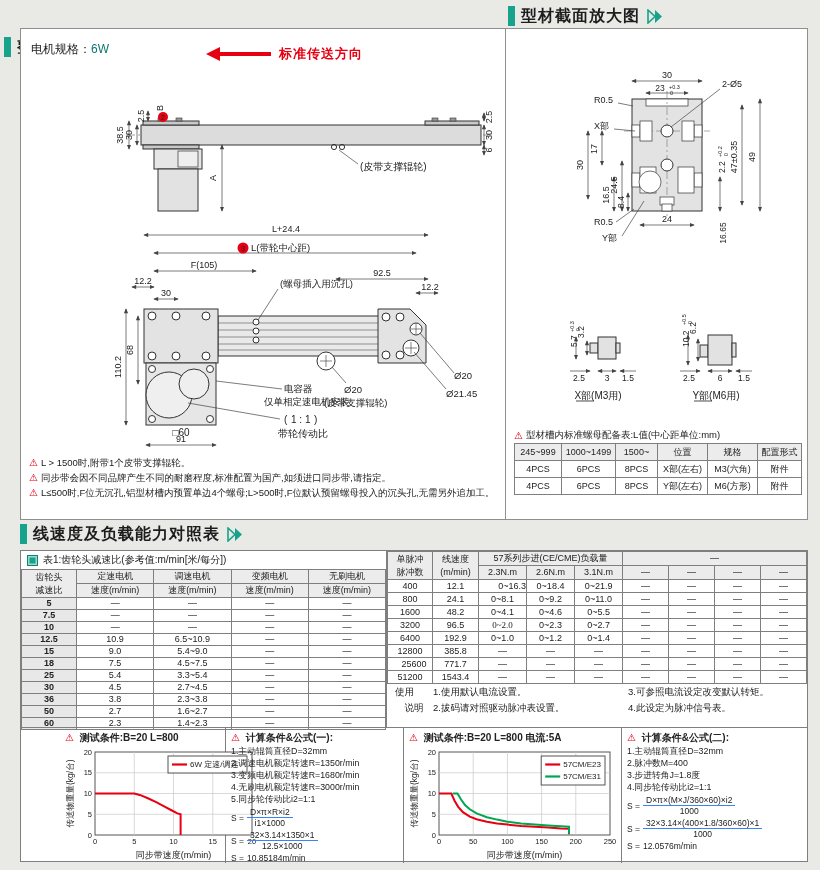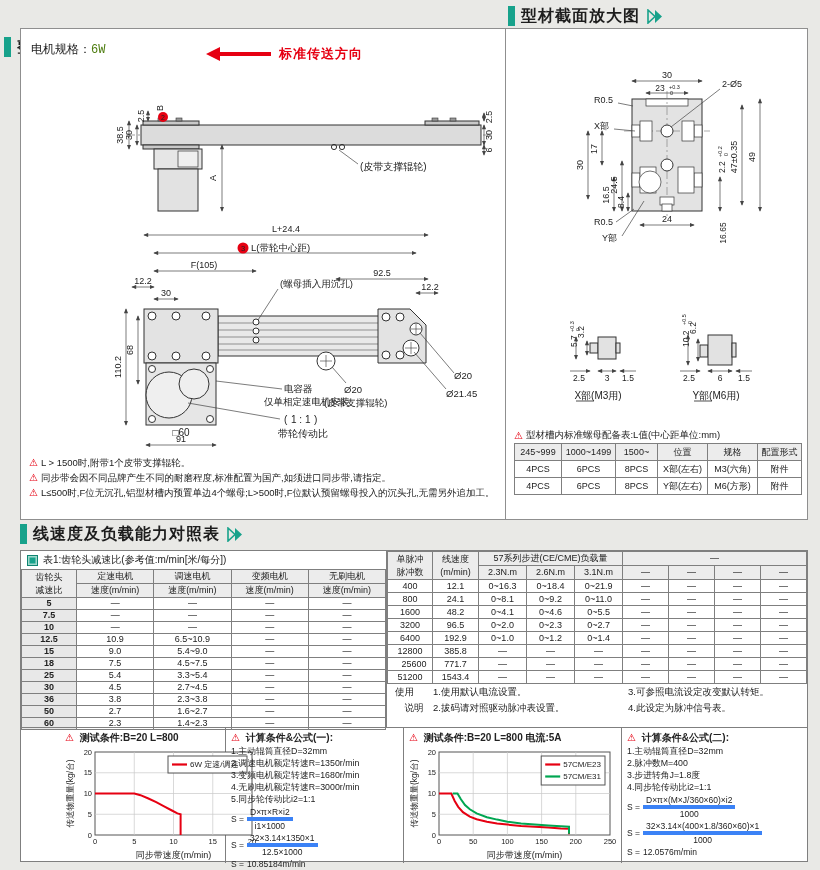--- a/index.html
+++ b/index.html
@@ -3,21 +3,21 @@
 <meta charset="utf-8">
 <style>
   html,body{margin:0;padding:0;}
   body{width:820px;height:870px;background:#e9e9e6;position:relative;
        font-family:"Liberation Sans","DejaVu Sans",sans-serif;color:#222;overflow:hidden;}
   .sec-h{position:absolute;display:flex;align-items:center;gap:6px;height:24px;}
   .sec-bar{width:7px;height:20px;background:#17a28b;}
   .sec-title{font-size:16px;font-weight:bold;color:#1d1d1d;letter-spacing:1px;}
   .box{position:absolute;background:#fff;border:1px solid #8f8f8f;box-sizing:border-box;}
   .motor-line{position:absolute;left:10px;top:12px;font-size:12px;}
-  .motor-val{color:#4d7c0f;font-family:Liberation Mono, monospace;}
+  .motor-val{color:#0f766e;}
   .dir{position:absolute;left:178px;top:16px;display:flex;align-items:center;gap:8px;}
   .dir-arrow{position:relative;width:58px;height:4px;background:#e60012;margin-left:14px;}
   .dir-arrow:before{content:"";position:absolute;left:-14px;top:-5px;border:7px solid transparent;
        border-right:14px solid #e60012;}
   .dir-label{color:#e60012;font-weight:bold;font-size:13px;letter-spacing:1px;}
   .notes{position:absolute;left:8px;top:426px;width:470px;}
   .note{font-size:9.5px;line-height:15px;white-space:nowrap;color:#222;}
   .warn{color:#e60012;font-size:10px;margin-right:3px;font-weight:bold;}
   svg text{font-family:"Liberation Sans","DejaVu Sans",sans-serif;fill:#222;}
   .bigbox{position:absolute;left:20px;top:550px;width:788px;height:312px;background:#fff;
@@ -35,21 +35,21 @@
   .usage table,.usage td{border:none;text-align:left;height:16px;line-height:16px;font-size:9.5px;}
   .usage td:first-child{padding-left:8px;}
   .panels{position:absolute;left:0;top:176px;width:100%;height:136px;border-top:1px solid #7f7f7f;
        display:flex;box-sizing:border-box;}
   .panel{box-sizing:border-box;padding:2px 5px;border-right:1px solid #7f7f7f;}
   .panel:last-child{border-right:none;}
   .p-title{font-size:10px;font-weight:bold;height:15px;line-height:15px;white-space:nowrap;}
   .calc-line{font-size:8.8px;line-height:12px;white-space:nowrap;}
   .formula{font-size:8.5px;display:flex;align-items:center;gap:3px;margin-top:2px;white-space:nowrap;}
   .frac{display:inline-flex;flex-direction:column;text-align:center;line-height:10px;}
-  .frac .num{border-bottom:4px solid #3b82f6;padding:0 3px;}
+  .frac .num{border-bottom:1px solid #3b82f6;padding:0 3px;}
   .nut-title{display:flex;align-items:center;font-size:9.5px;height:16px;white-space:nowrap;}
 </style>
 </head>
 <body>
 
 <div class="sec-h" style="left:4px;top:4px;margin-top:31px;">
   <div class="sec-bar"></div>
   <div class="sec-title">整机尺寸图</div>
   <svg width="18" height="15">
     <path d="M2 1 L9 7.5 L2 14 Z" fill="none" stroke="#17a28b" stroke-width="1.6"></path>
@@ -546,21 +546,21 @@
             <th style="height:13px;line-height:13px;">—</th>
             <th style="height:13px;line-height:13px;">—</th>
             <th style="height:13px;line-height:13px;">—</th>
             <th style="height:13px;line-height:13px;">—</th>
           </tr>
         </thead>
         <tbody>
             <tr>
               <td style="height: 12px; line-height: 12px;">400</td>
               <td style="height: 12px; line-height: 12px;">12.1</td>
-              <td style="height: 12px; line-height: 12px;">0~16.3</td>
+              <td style="height: 12px; line-height: 12px; text-align: right;">0~16.3</td>
               <td style="height: 12px; line-height: 12px;">0~18.4</td>
               <td style="height: 12px; line-height: 12px;">0~21.9</td>
               <td style="height: 12px; line-height: 12px;">—</td>
               <td style="height: 12px; line-height: 12px;">—</td>
               <td style="height: 12px; line-height: 12px;">—</td>
               <td style="height: 12px; line-height: 12px;">—</td>
             </tr>
             <tr>
               <td style="height: 12px; line-height: 12px;">800</td>
               <td style="height: 12px; line-height: 12px;">24.1</td>
@@ -579,21 +579,21 @@
               <td style="height: 12px; line-height: 12px;">0~4.6</td>
               <td style="height: 12px; line-height: 12px;">0~5.5</td>
               <td style="height: 12px; line-height: 12px;">—</td>
               <td style="height: 12px; line-height: 12px;">—</td>
               <td style="height: 12px; line-height: 12px;">—</td>
               <td style="height: 12px; line-height: 12px;">—</td>
             </tr>
             <tr>
               <td style="height: 12px; line-height: 12px;">3200</td>
               <td style="height: 12px; line-height: 12px;">96.5</td>
-              <td style="height: 12px; line-height: 12px;">0~2.0</td>
+              <td style="height: 12px; line-height: 12px; font-family: Liberation Serif, serif;">0~2.0</td>
               <td style="height: 12px; line-height: 12px;">0~2.3</td>
               <td style="height: 12px; line-height: 12px;">0~2.7</td>
               <td style="height: 12px; line-height: 12px;">—</td>
               <td style="height: 12px; line-height: 12px;">—</td>
               <td style="height: 12px; line-height: 12px;">—</td>
               <td style="height: 12px; line-height: 12px;">—</td>
             </tr>
             <tr>
               <td style="height: 12px; line-height: 12px;">6400</td>
               <td style="height: 12px; line-height: 12px;">192.9</td>

